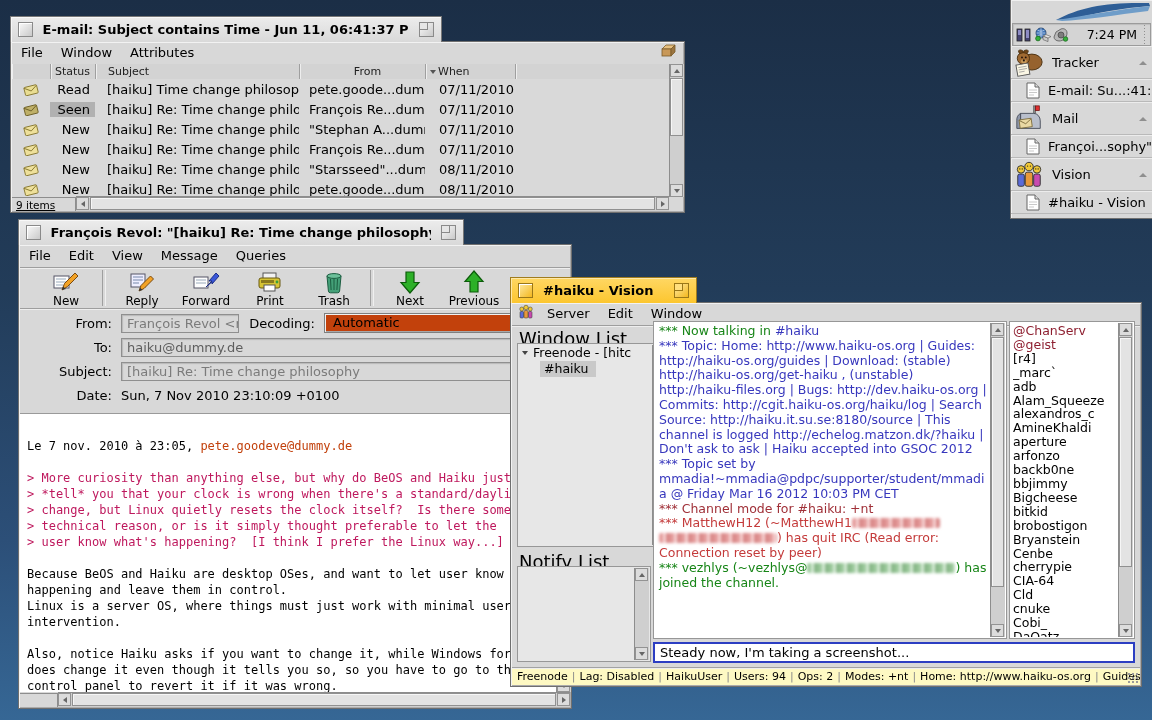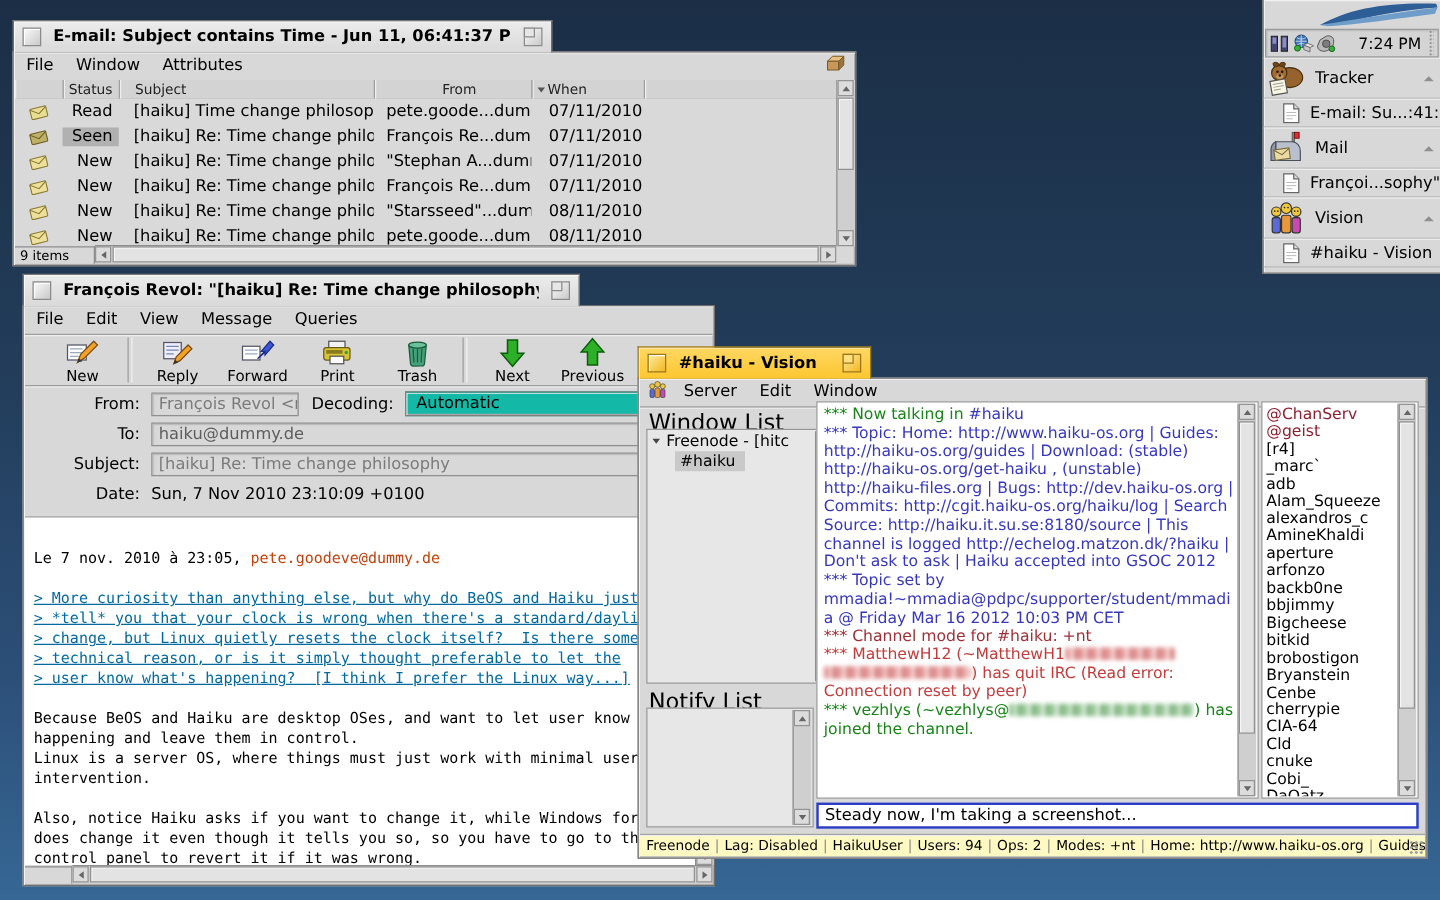--- a/index.html
+++ b/index.html
@@ -55,39 +55,39 @@
     border-top:4px solid #555;margin-right:2px;vertical-align:1px;}
   .lrows{position:absolute;left:1px;top:37px;right:15px;bottom:15px;overflow:hidden;background:#d9d9d9;}
   .erow{display:grid;grid-template-columns:38px 45px 204px 126px 90px 1fr;height:20px;align-items:center;white-space:nowrap;}
   .erow .cicon{display:flex;justify-content:center;}
   .erow .cstatus{text-align:right;padding-right:5px;}
   .erow .cstatus.sel{background:#b1b1b1;}
   .erow .csubject{padding-left:12px;overflow:hidden;}
   .erow .cfrom{padding-left:10px;overflow:hidden;}
   .erow .cwhen{padding-left:14px;}
   .countbar{position:absolute;left:1px;bottom:1px;height:14px;width:64px;background:#d8d8d8;
-    border-top:1px solid #8d8d8d;border-right:1px solid #8d8d8d;font-size:10.5px;line-height:14px;padding-left:4px;box-sizing:border-box;}
+    border-top:1px solid #8d8d8d;border-right:1px solid #8d8d8d;font-size:10.5px;line-height:14px;padding-left:4px;box-sizing:border-box;text-decoration:underline;}
   
   .toolbar{position:absolute;left:1px;right:1px;top:23px;height:40px;display:flex;align-items:center;
     border-bottom:1px solid #9e9e9e;box-shadow:0 1px 0 #eee;padding-left:14px;}
   .tbtn{width:64px;display:flex;flex-direction:column;align-items:center;gap:0;}
   .tbtn .tlabel{font-size:12px;margin-top:-1px;}
   .tsep{width:2px;height:36px;margin:0 4px;border-left:1px solid #9e9e9e;border-right:1px solid #efefef;}
   .hfields{position:absolute;left:1px;right:1px;top:63px;height:105px;font-size:13px;}
   .hrow{position:absolute;height:20px;display:flex;align-items:center;}
   .hlabel{display:inline-block;width:92px;text-align:right;padding-right:9px;}
   .tfield{display:inline-block;box-sizing:border-box;height:19px;line-height:17px;padding:0 5px;
     background:#d8d8d8;border:1px solid #8f8f8f;box-shadow:inset 1px 1px 1px #b9b9b9;color:#7b7b7b;
     white-space:nowrap;overflow:hidden;}
   .popup{display:inline-block;box-sizing:border-box;height:20px;line-height:18px;padding:0 8px;color:#000;
-    background:#14b8a6;border:1px solid #7f7f7f;box-shadow:inset 1px 1px 0 #f0f0f0, inset -1px -1px 0 #a8a8a8;}
+    background:#c2410c;border:1px solid #7f7f7f;box-shadow:inset 1px 1px 0 #f0f0f0, inset -1px -1px 0 #a8a8a8;}
   .mailbody{position:absolute;left:1px;right:14px;top:168px;bottom:16px;background:#fff;border-top:1px solid #9a9a9a;
     font-family:"DejaVu Sans Mono","Liberation Mono",monospace;font-size:12px;line-height:16px;
     padding:24px 2px 0 7px;overflow:hidden;white-space:pre;}
-  .bl-quote{color:#0369a1;text-decoration:underline;}
+  .bl-quote{color:#be185d;}
   .bl-link{color:#c2410c;}
   
   .pane-label{position:absolute;font-size:18px;}
   .vbox{position:absolute;background:#e7e7e7;border:1px solid #979797;box-sizing:border-box;}
   .vbox.white{background:#fff;}
   .treerow{display:flex;align-items:center;height:17px;padding-left:4px;font-size:12.5px;white-space:nowrap;overflow:hidden;}
   .treerow .tri.dn{margin-right:5px;border-top-color:#444;}
   .treechild{height:17px;font-size:12.5px;padding-left:22px;}
   .treechild .selbg{background:#c9c9c9;padding:0 8px 1px 4px;}
   .chat{position:absolute;left:2px;top:1px;right:15px;bottom:1px;overflow:hidden;

